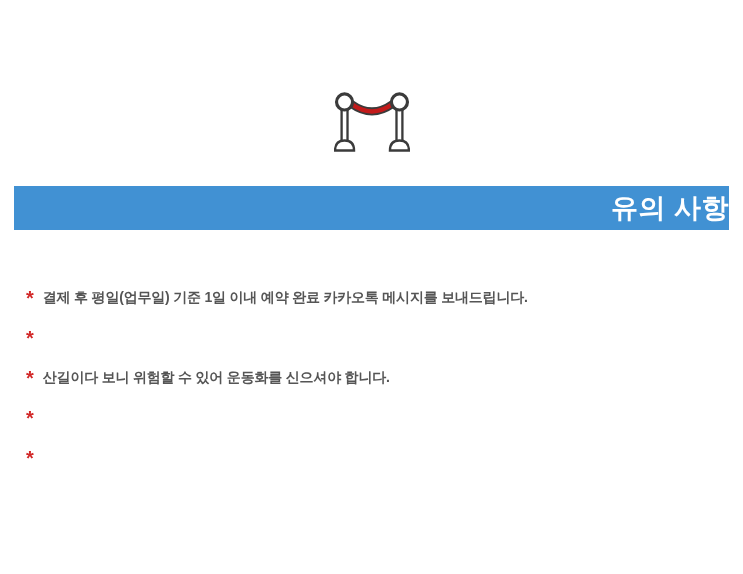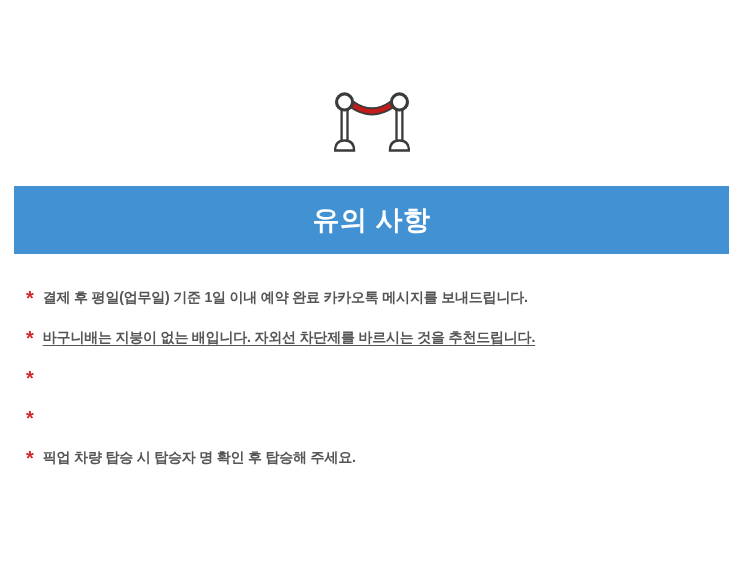--- a/index.html
+++ b/index.html
@@ -25,25 +25,25 @@
     height: 64px;
   }
   .icon-wrap svg { display: block; width: 100%; height: 100%; }
 
   
   .header-bar {
     position: absolute;
     top: 186px;
     left: 14px;
     right: 14px;
-    height: 68px;
+    height: 44px;
     background: var(--accent, #4191d3);
     display: flex;
     align-items: center;
-    justify-content: center;
+    justify-content: flex-end;
   }
   .header-bar .title {
     color: #ffffff;
     font-size: 27px;
     font-weight: 700;
     letter-spacing: 0.5px;
   }
 
   
   .notice-list {
@@ -103,27 +103,26 @@
     <span class="title">유의 사항</span>
   </div>
 
   <div class="notice-list">
     <div class="notice-item">
       <span class="bullet">*</span>
       <span class="text">결제 후 평일(업무일) 기준 1일 이내 예약 완료 카카오톡 메시지를 보내드립니다.</span>
     </div>
     <div class="notice-item">
       <span class="bullet">*</span>
-      <span class="text underlined">바구니배는 지붕이 없는 배입니다. 자외선 차단제를 바르시는 것을 추천드립니다.</span>
+    </div>
+    <div class="notice-item">
+      <span class="bullet">*</span>
+      <span class="text">산길이다 보니 위험할 수 있어 운동화를 신으셔야 합니다.</span>
     </div>
     <div class="notice-item">
       <span class="bullet">*</span>
     </div>
     <div class="notice-item">
       <span class="bullet">*</span>
     </div>
-    <div class="notice-item">
-      <span class="bullet">*</span>
-      <span class="text">픽업 차량 탑승 시 탑승자 명 확인 후 탑승해 주세요.</span>
-    </div>
   </div>
 
 </div>
 
 </body></html>

